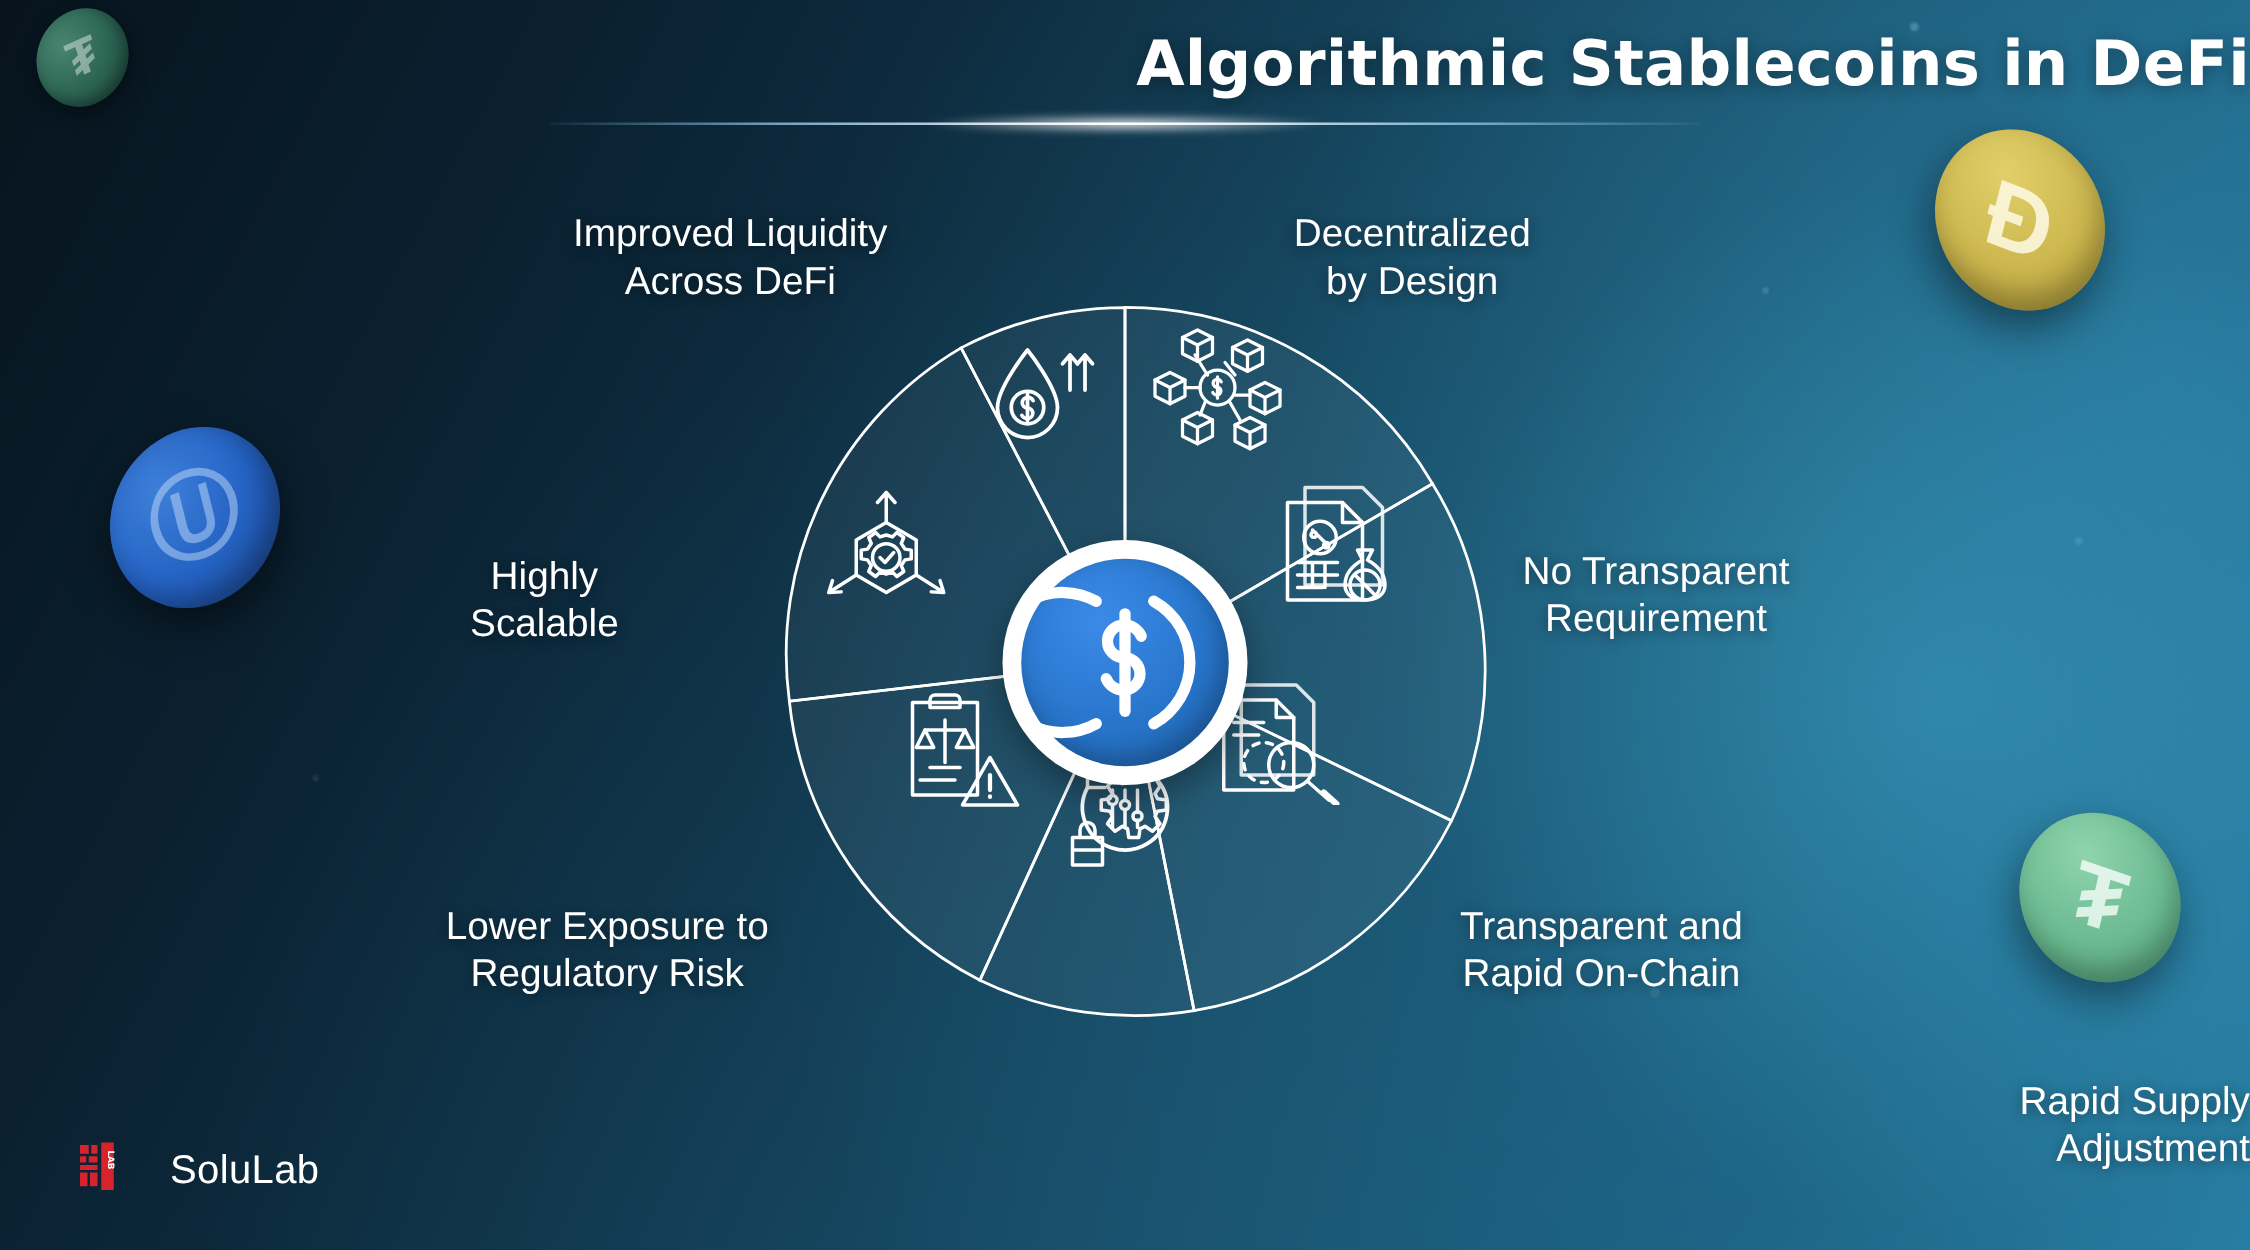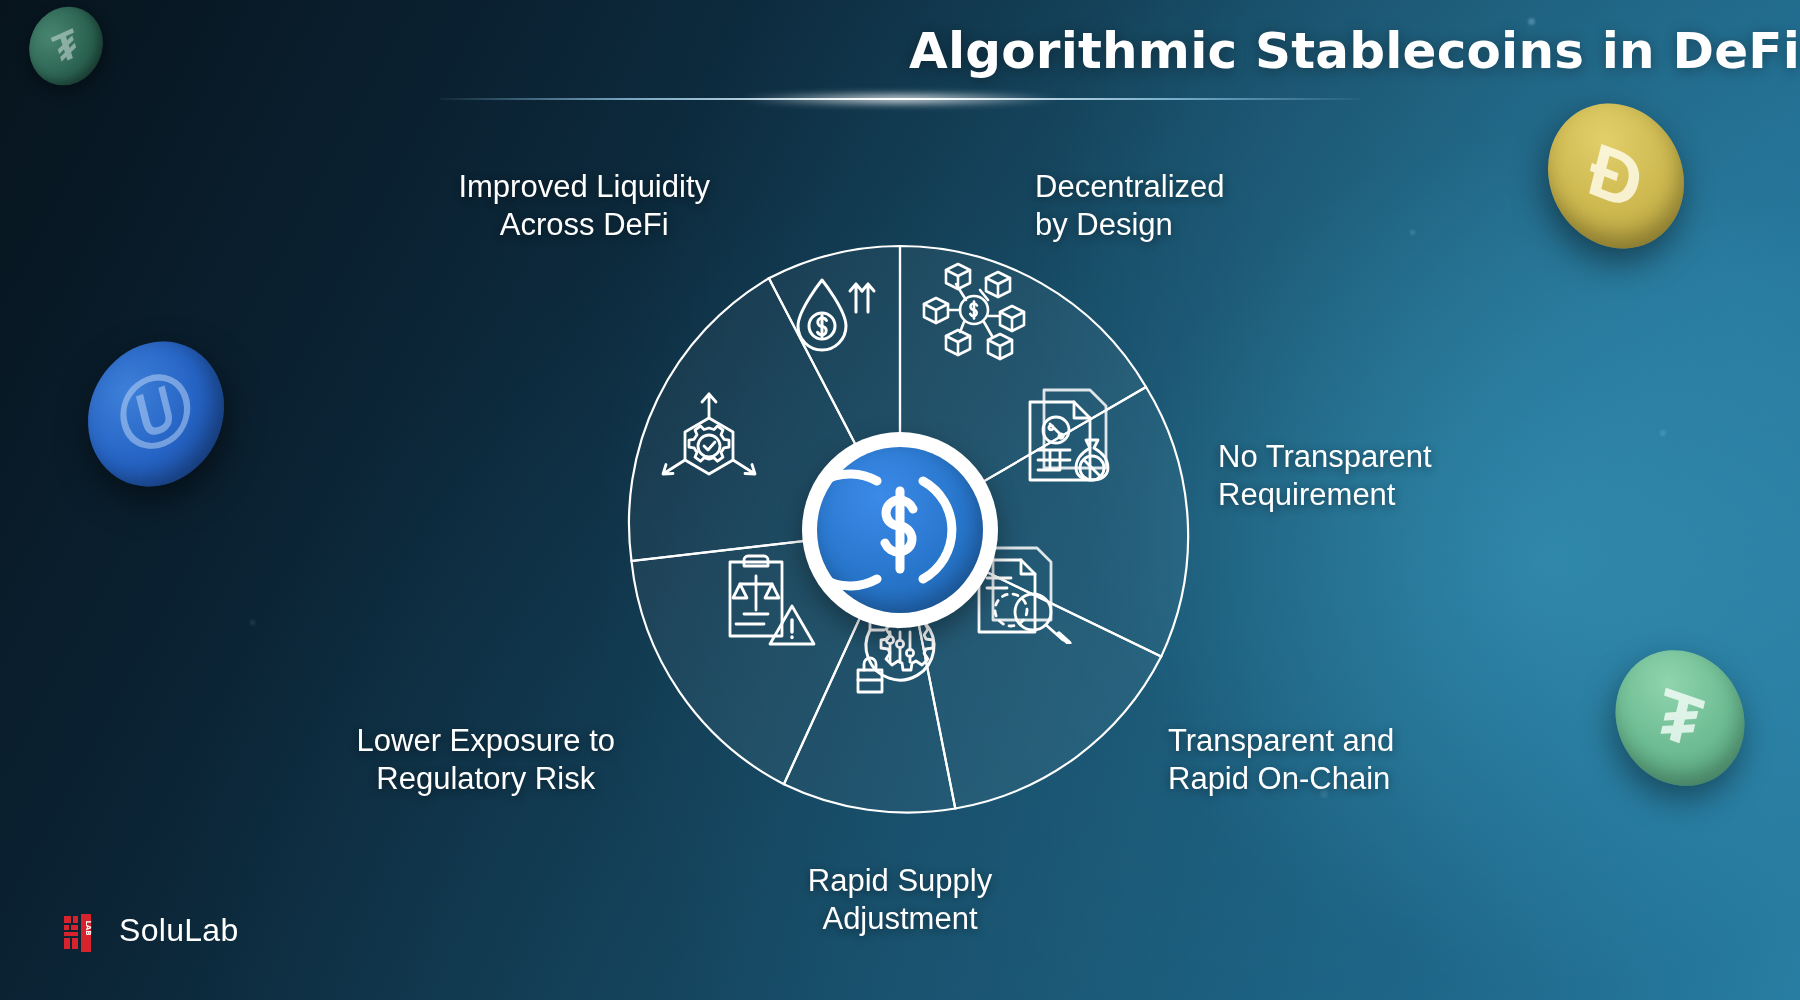--- a/index.html
+++ b/index.html
@@ -86,34 +86,34 @@
 
   .icon-slot{position:absolute;transform:translate(-50%,-50%);}
   .icon-slot svg{display:block;}
 
   
   .label{
     position:absolute;color:#ffffff;font-size:31px;line-height:1.22;font-weight:400;
     text-shadow:0 2px 10px rgba(0,0,0,.45);
     font-family:"Liberation Sans",sans-serif;white-space:pre-line;
   }
-  .lbl-right{text-align:left;}
+  .lbl-right{text-align:center;}
   .lbl-left{text-align:center;}
-  .lbl-center{text-align:center;}
+  .lbl-center{text-align:right;}
 
   #label-improved-liquidity{right:1090px;top:168px;}
   #label-decentralized{left:1035px;top:168px;}
   #label-no-collateral{left:1218px;top:438px;}
   #label-transparent{left:1168px;top:722px;}
   #label-rapid-supply{left:0;right:0;top:862px;}
   #label-lower-exposure{right:1185px;top:722px;}
   #label-highly-scalable{right:1305px;top:442px;}
 
   
-  #logo{position:absolute;left:64px;top:912px;display:flex;align-items:flex-start;gap:13px;}
+  #logo{position:absolute;left:64px;top:912px;display:flex;align-items:flex-end;gap:30px;}
   #logo-mark{width:42px;height:42px;position:relative;}
   #logo-text{color:#ffffff;font-size:32px;font-weight:400;letter-spacing:.3px;
     font-family:"Liberation Sans",sans-serif;}
 </style>
 </head>
 <body>
 
 <div id="stage">
 
   <div class="speck" style="left:1528px;top:18px;width:7px;height:7px;opacity:.5;"></div>
@@ -276,20 +276,22 @@
   <div class="label lbl-right" id="label-decentralized">Decentralized
 by Design</div>
   <div class="label lbl-right" id="label-no-collateral">No Transparent
 Requirement</div>
   <div class="label lbl-right" id="label-transparent">Transparent and
 Rapid On-Chain</div>
   <div class="label lbl-center" id="label-rapid-supply">Rapid Supply
 Adjustment</div>
   <div class="label lbl-left" id="label-lower-exposure">Lower Exposure to
 Regulatory Risk</div>
+  <div class="label lbl-left" id="label-highly-scalable">Highly
+Scalable</div>
 
   <div id="logo">
     <div id="logo-mark">
       <svg width="42" height="42" viewBox="0 0 42 42">
         <g fill="#d6232c">
           <rect x="0" y="4" width="7" height="7"></rect>
           <rect x="9" y="4" width="5" height="7"></rect>
           <rect x="0" y="13" width="5" height="5"></rect>
           <rect x="7" y="13" width="7" height="5"></rect>
           <rect x="0" y="20" width="14" height="4"></rect>

